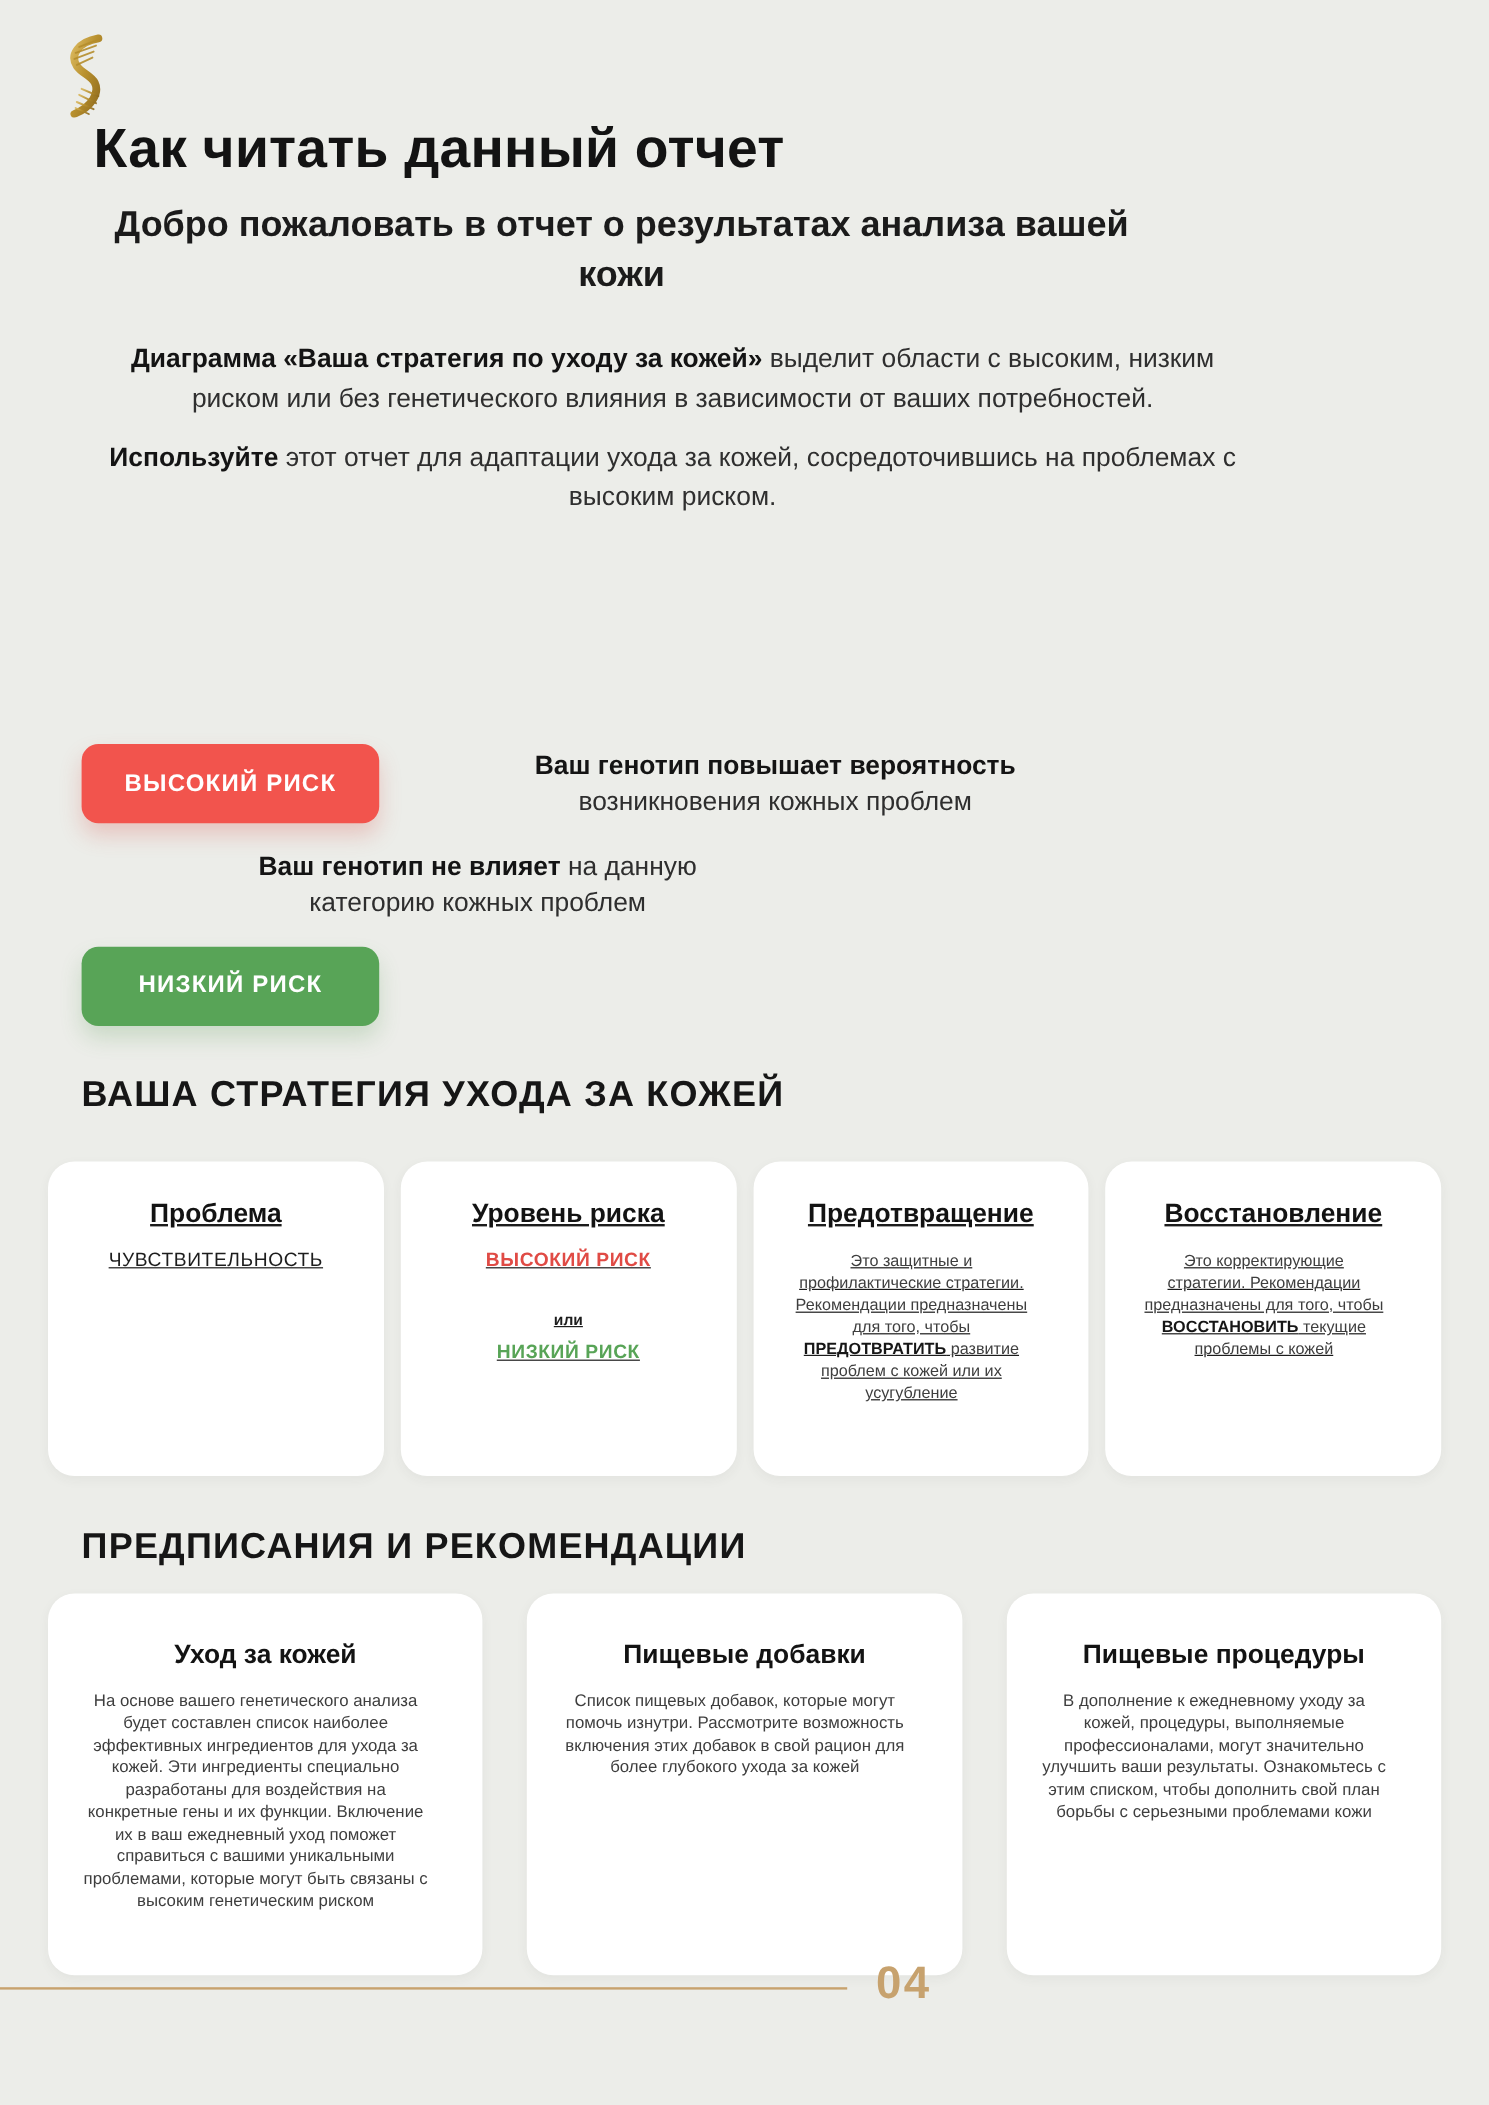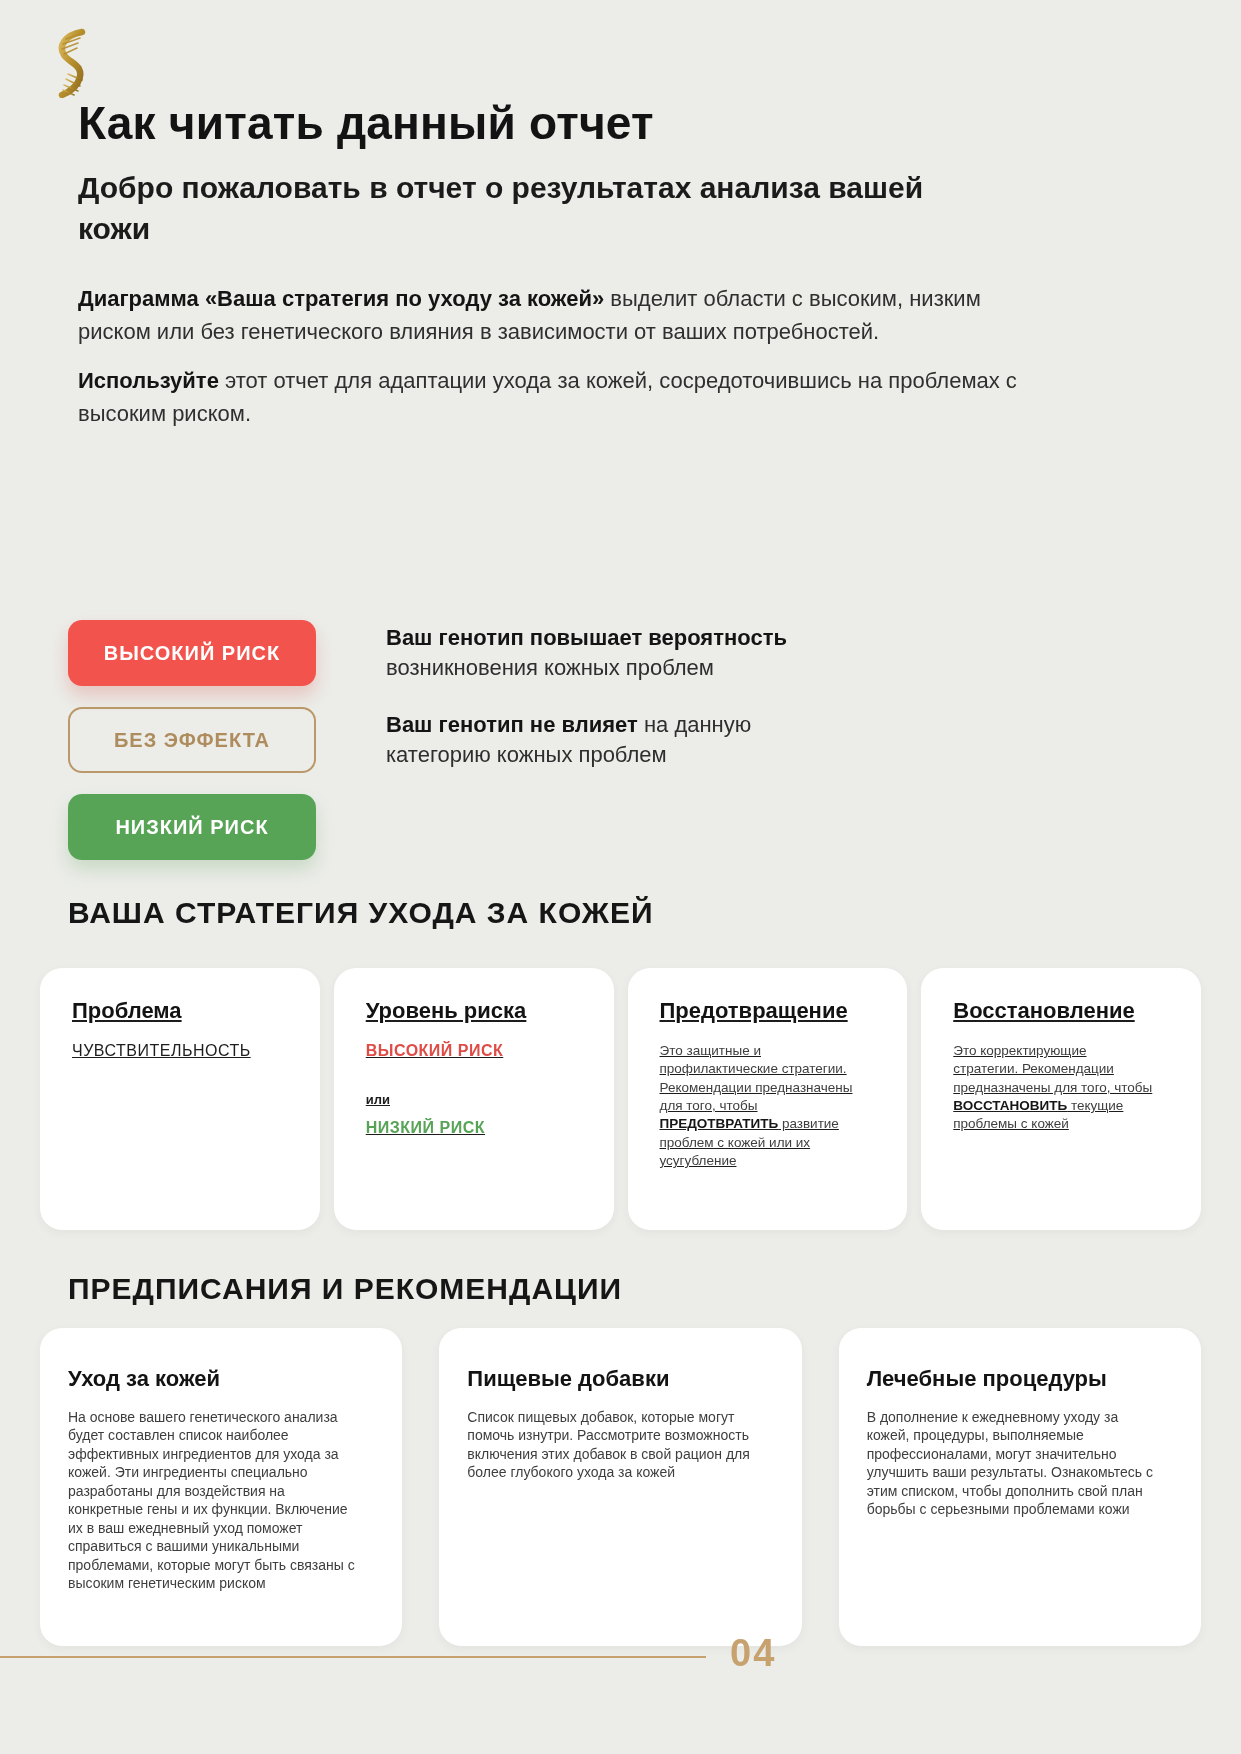--- a/index.html
+++ b/index.html
@@ -4,20 +4,21 @@
 <style>
   html, body { margin: 0; padding: 0; background: #ecede9; }
   .page {
     position: relative;
     width: 1241px;
     height: 1754px;
     background: #ecede9;
     font-family: "Liberation Sans", "DejaVu Sans", sans-serif;
     color: #1c1c1c;
     overflow: hidden;
+    text-align: center;
   }
   .logo { position: absolute; left: 46px; top: 28px; }
 
   .title {
     position: absolute; left: 78px; top: 96px;
     font-size: 46px; font-weight: 800; color: #131313; letter-spacing: 0.2px;
   }
   .subtitle {
     position: absolute; left: 78px; top: 168px; width: 880px;
     font-size: 30px; font-weight: 700; color: #1b1b1b; line-height: 1.35;
@@ -122,21 +123,20 @@
 
     <div class="legend-row">
       <div class="badge badge-high">ВЫСОКИЙ РИСК</div>
       <div class="legend-desc">
         <div><b>Ваш генотип повышает вероятность</b><span></span></div>
         <div><b></b><span>возникновения кожных проблем</span></div>
       </div>
     </div>
 
     <div class="legend-row">
-      <div class="badge badge-neutral">БЕЗ ЭФФЕКТА</div>
       <div class="legend-desc">
         <div><b>Ваш генотип не влияет</b><span> на данную</span></div>
         <div><b></b><span>категорию кожных проблем</span></div>
       </div>
     </div>
 
     <div class="legend-row">
       <div class="badge badge-low">НИЗКИЙ РИСК</div>
       <div class="legend-desc">
       </div>
@@ -180,21 +180,21 @@
       <h3>Уход за кожей</h3>
       <div class="card-body">На основе вашего генетического анализа будет составлен список наиболее эффективных ингредиентов для ухода за кожей. Эти ингредиенты специально разработаны для воздействия на конкретные гены и их функции. Включение их в ваш ежедневный уход поможет справиться с вашими уникальными проблемами, которые могут быть связаны с высоким генетическим риском</div>
     </div>
 
     <div class="card">
       <h3>Пищевые добавки</h3>
       <div class="card-body">Список пищевых добавок, которые могут помочь изнутри. Рассмотрите возможность включения этих добавок в свой рацион для более глубокого ухода за кожей</div>
     </div>
 
     <div class="card">
-      <h3>Лечебные процедуры</h3>
+      <h3>Пищевые процедуры</h3>
       <div class="card-body">В дополнение к ежедневному уходу за кожей, процедуры, выполняемые профессионалами, могут значительно улучшить ваши результаты. Ознакомьтесь с этим списком, чтобы дополнить свой план борьбы с серьезными проблемами кожи</div>
     </div>
 
   </div>
 
   <div class="footer-line"></div>
   <div class="page-number">04</div>
 
 </div>
 

